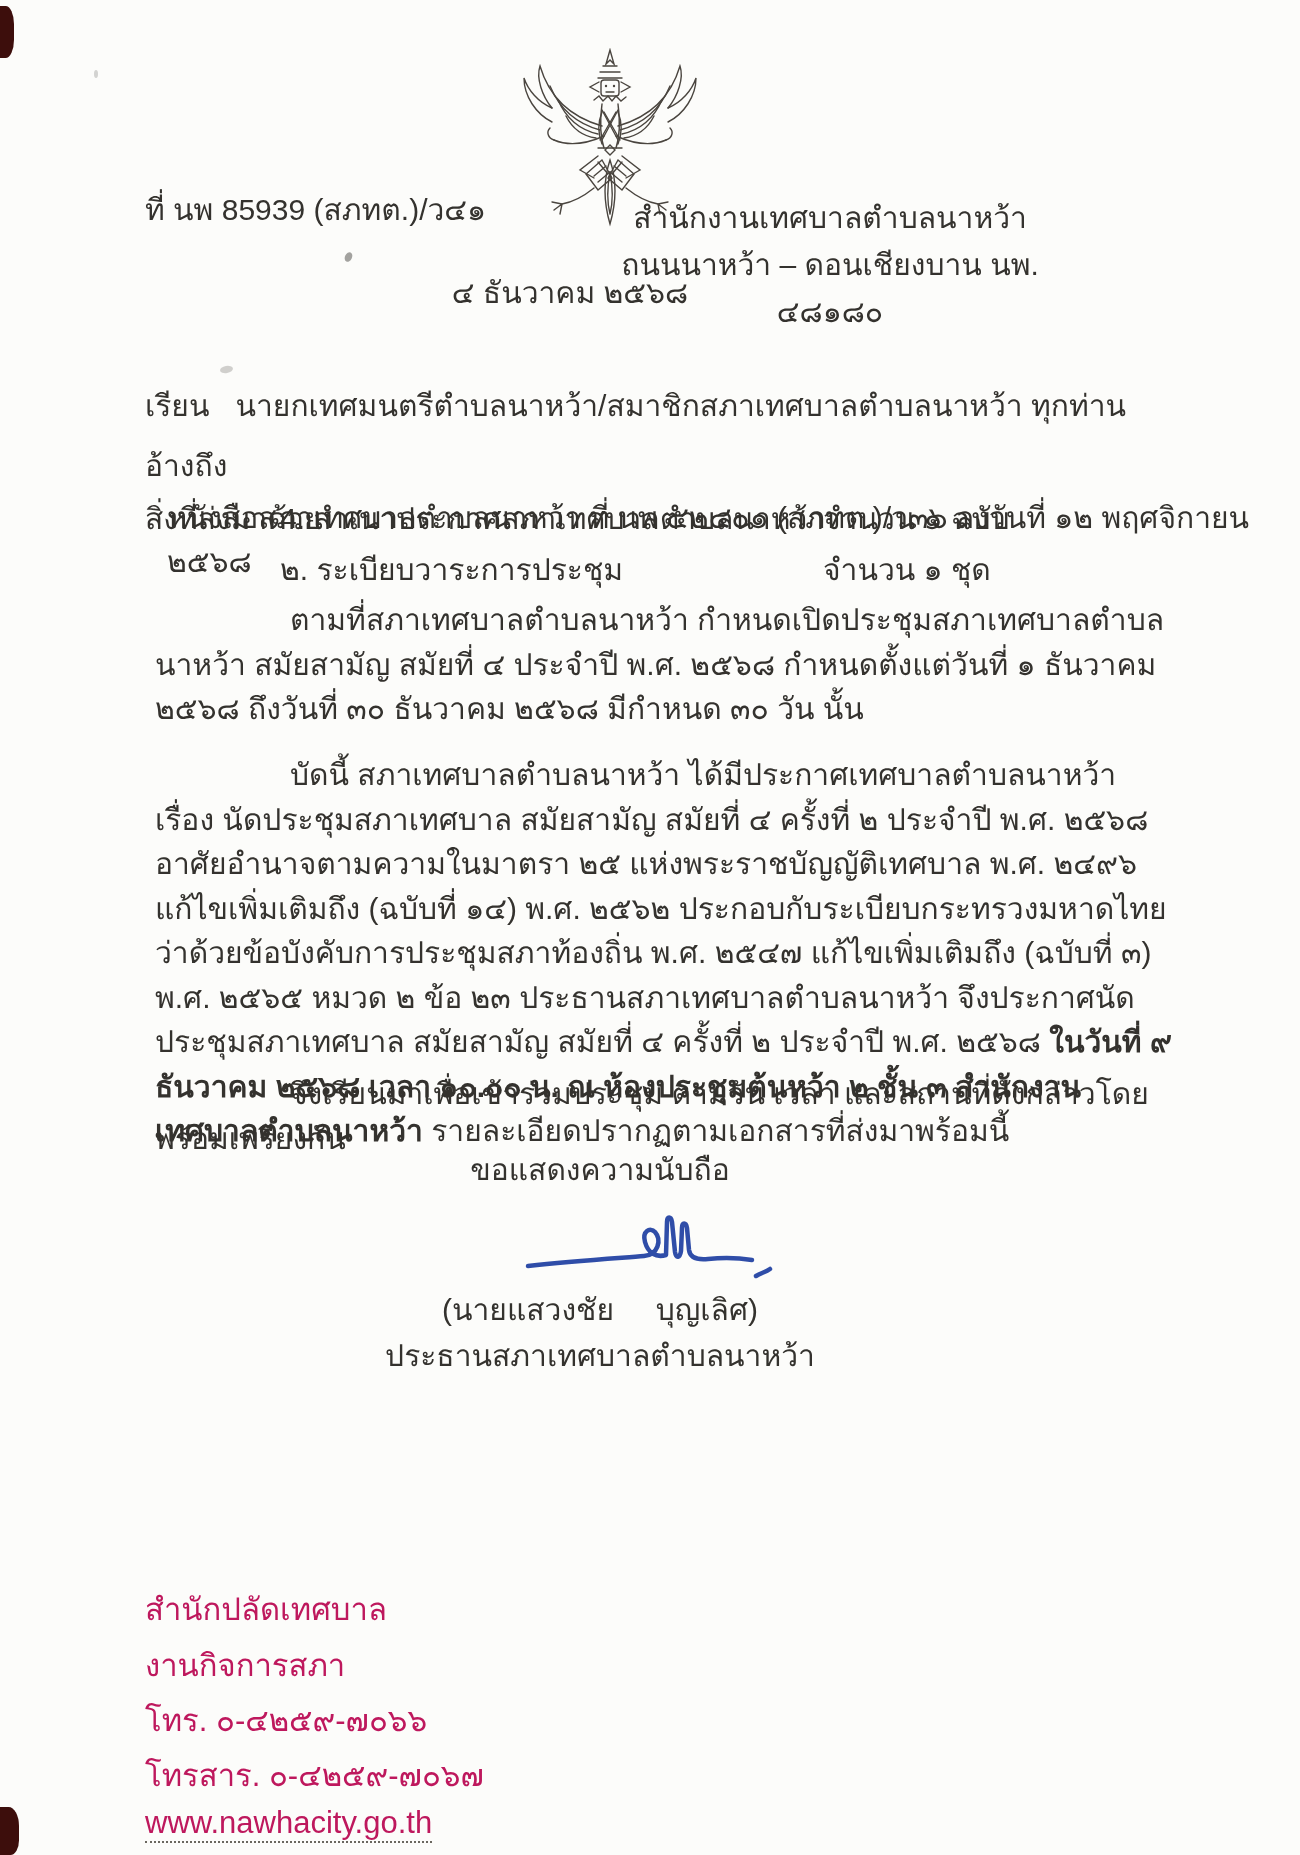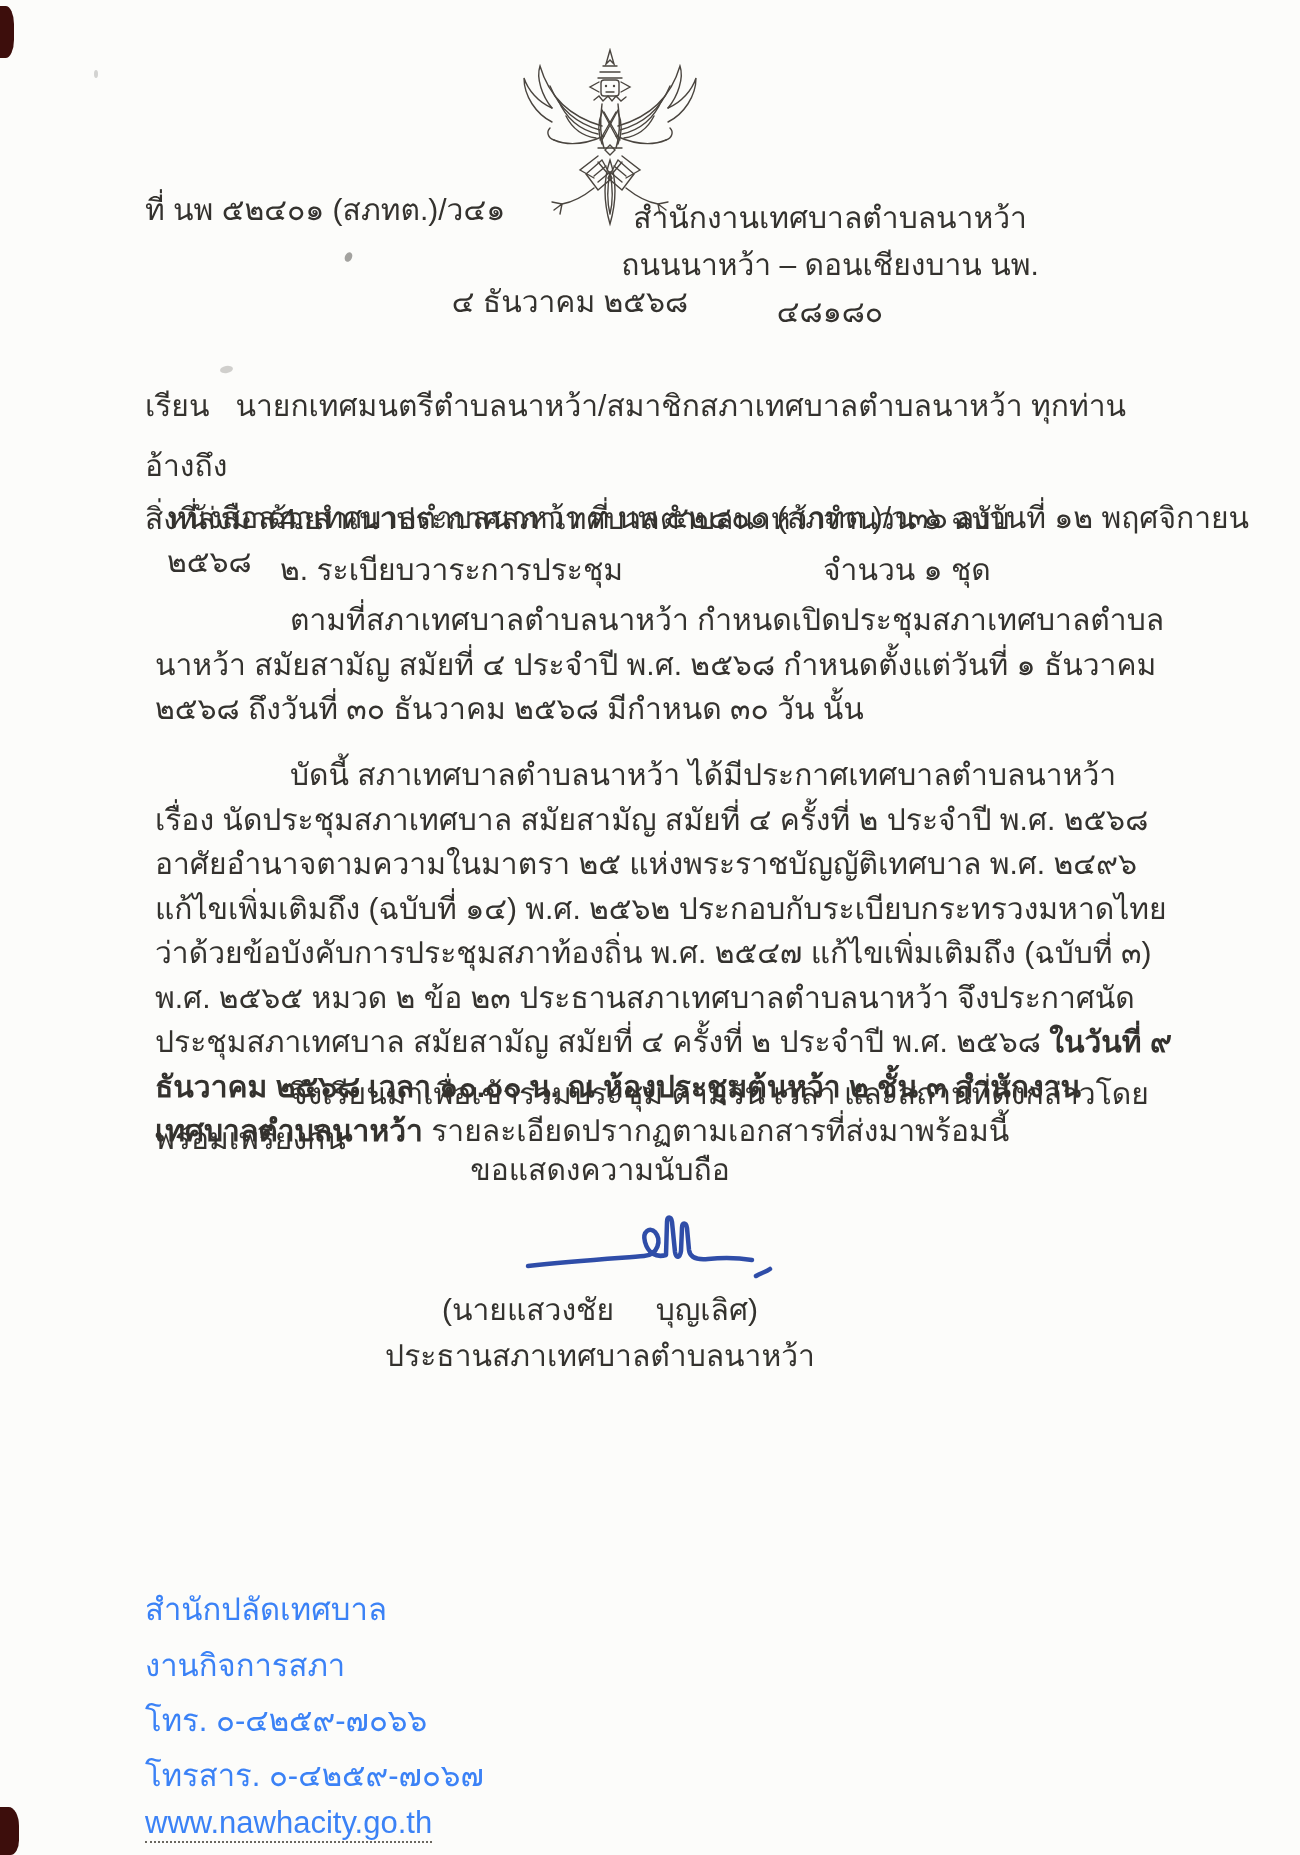--- a/index.html
+++ b/index.html
@@ -9,21 +9,21 @@
     margin:0 auto;
     background:#fcfcfa;
     font-family:"Liberation Sans", sans-serif;
     color:#34322e;
     overflow:hidden;
   }
   .abs { position:absolute; }
   .t30 { font-size:30px; line-height:44px; }
   .ref-no { left:145px; top:188px; }
   .office-block { left:620px; top:182px; width:420px; text-align:center; line-height:47px;margin-top:12px; }
-  .date-line { left:370px; top:280px; width:400px; text-align:center; }
+  .date-line { left:370px; top:271px; width:400px; text-align:center; }
   .field-row { left:145px; }
   .field-label { display:inline-block; }
   .field-value { display:inline-block; }
   .row-subject { top:336px; }
   .row-subject .field-value { margin-left:24px; }
   .row-to { top:384px; }
   .row-to .field-value { margin-left:26px; }
   .row-ref { top:444px; }
   .row-ref .field-value { margin-left:22px;margin-top:8px; }
   .attach-label { left:145px; top:497px; }
@@ -33,21 +33,21 @@
   .attach-qty2  { left:823px; top:548px; }
   .para { left:145px; width:1022px; text-indent:135px; line-height:44.5px;margin-left:10px; }
   .para1 { top:598px; }
   .para2 { top:753px; }
   .para3 { top:1072px; }
   .bold { font-weight:bold; }
   .closing { left:300px; top:1148px; width:600px; text-align:center; }
   .signature-svg { left:520px; top:1202px; }
   .signer-name { left:290px; top:1288px; width:620px; text-align:center; white-space:pre; }
   .signer-title { left:290px; top:1334px; width:620px; text-align:center; }
-  .footer-line { left:145px; color:#3b82f6; font-size:31px; }
+  .footer-line { left:145px; color:#be185d; font-size:31px; }
   .f1 { top:1584px; }
   .f2 { top:1640px; }
   .f3 { top:1695px; }
   .f4 { top:1750px; }
   .f5 { top:1805px; }
   .website { border-bottom:2px dotted #6a675f; padding-bottom:1px; }
   .emblem { left:500px; top:48px; }
   .edge-artifact { position:absolute; background:#3d0e0c; }
   .edge-top { left:0; top:6px; width:14px; height:52px; border-radius:0 60% 60% 0 / 0 35% 35% 0; }
   .edge-bottom { left:0; top:1807px; width:19px; height:48px; border-radius:0 55% 45% 0 / 0 40% 30% 0; }
@@ -101,21 +101,21 @@
       <path d="M110,97 l5,5 -5,5 -5,-5 Z"></path>
       <path d="M110,112 C104,130 103,152 110,176 C117,152 116,130 110,112 Z"></path>
       <path d="M110,124 C107,140 107,154 110,166 M110,124 C113,140 113,154 110,166"></path>
     </g>
     <g fill="#4a453f">
       <circle cx="106" cy="38" r="1.2"></circle>
       <circle cx="114" cy="38" r="1.2"></circle>
     </g>
   </svg>
 
-  <div class="abs t30 ref-no">ที่ นพ ๕๒๔๐๑ (สภทต.)/ว๔๑</div>
+  <div class="abs t30 ref-no">ที่ นพ 85939 (สภทต.)/ว๔๑</div>
 
   <div class="abs t30 office-block">
     <div>สำนักงานเทศบาลตำบลนาหว้า</div>
     <div>ถนนนาหว้า – ดอนเชียงบาน นพ. ๔๘๑๘๐</div>
   </div>
 
   <div class="abs t30 date-line">๔ ธันวาคม ๒๕๖๘</div>
 
 
   <div class="abs t30 field-row row-to">

